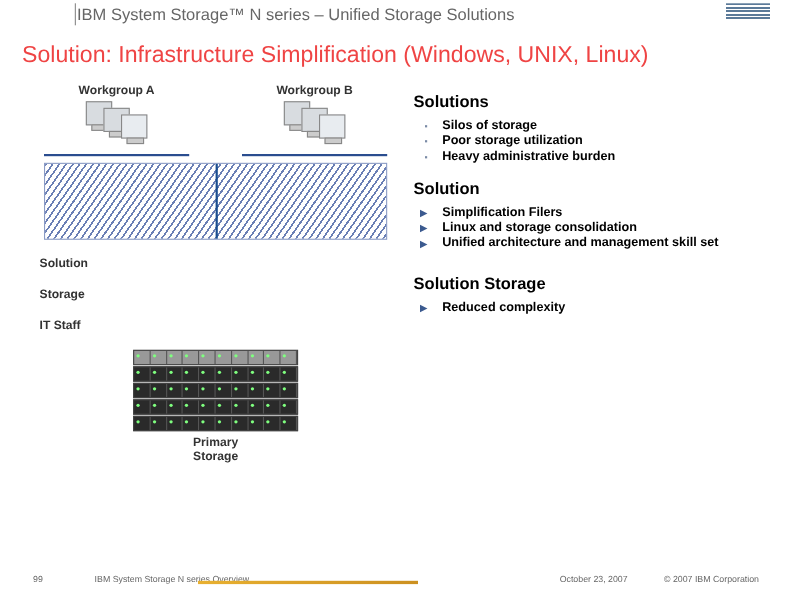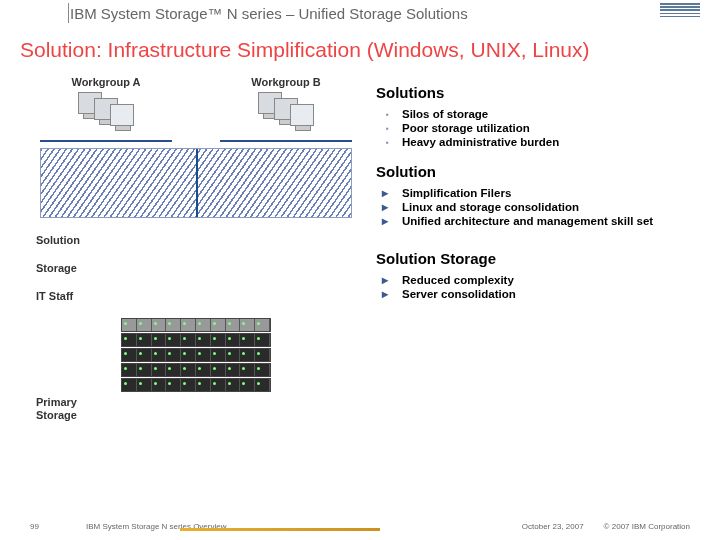--- a/index.html
+++ b/index.html
@@ -162,21 +162,21 @@
   }
   .rack-led::after {
     content:'';
     position:absolute;
     top:3px; left:2px;
     width:3px; height:3px;
     background: #7fff7f;
     border-radius:50%;
   }
   .primary-label {
-    text-align: left;
+    text-align: center;
     font-size: 11px;
     font-weight: bold;
     color: #333;
     line-height: 1.2;
   }
   .section-h {
     font-size: 15px;
     font-weight: bold;
     color: #000;
     margin: 4px 0 6px 0;
@@ -230,21 +230,21 @@
     background: linear-gradient(to right, #e8b030, #cc9020);
   }
   .page-num {
     width: 40px;
   }
   .footer-title {
     margin-left: 16px;
   }
   .footer-date {
     margin-left: auto;
-    margin-right: 20px;
+    margin-right: 33px;
   }
 </style>
 </head>
 <body>
 
 <div class="header">
   <div class="header-line"></div>
   <span class="header-text">IBM System Storage™ N series – Unified Storage Solutions</span>
   <span class="ibm-logo"><span class="ibm-bars"></span></span>
 </div>
@@ -360,21 +360,20 @@
     <div class="section-h">Solution</div>
     <ul class="bullets arrow">
       <li>Simplification Filers</li>
       <li>Linux and storage consolidation</li>
       <li>Unified architecture and management skill set</li>
     </ul>
 
     <div class="section-h" style="margin-top:22px">Solution Storage</div>
     <ul class="bullets arrow">
       <li>Reduced complexity</li>
-      <li>Server consolidation</li>
     </ul>
   </div>
 </div>
 
 <div class="footer">
   <span class="page-num">99</span>
   <span class="footer-title">IBM System Storage N series Overview</span>
   <div class="footer-bar"></div>
   <span class="footer-date">October 23, 2007</span>
   <span>© 2007 IBM Corporation</span>

